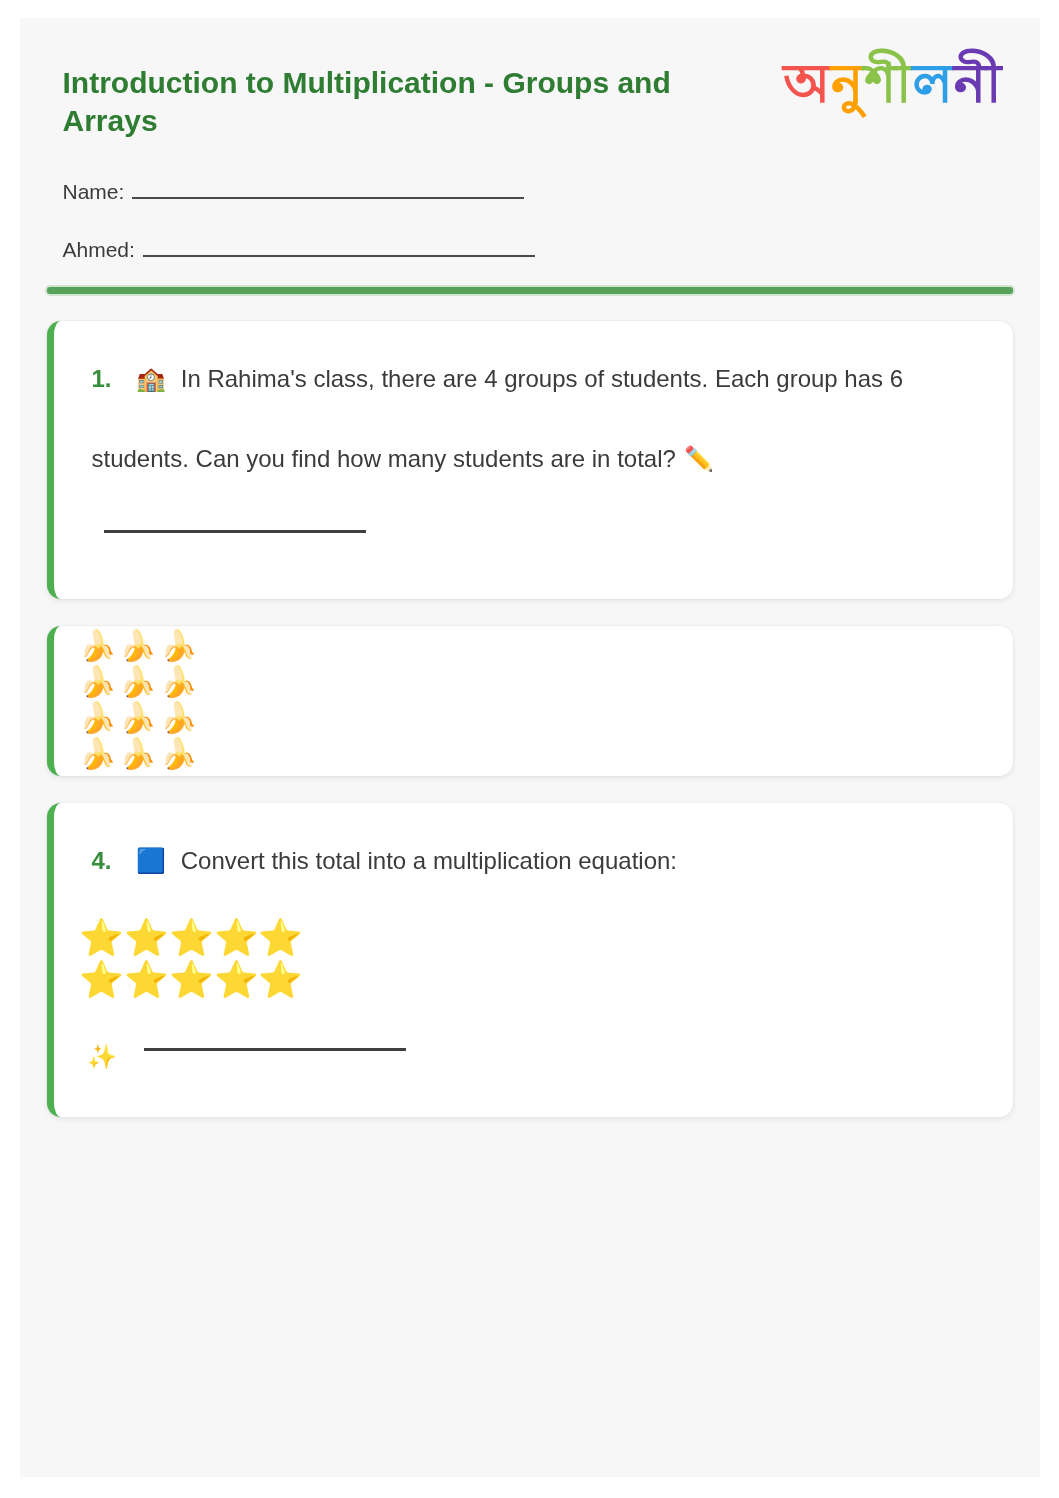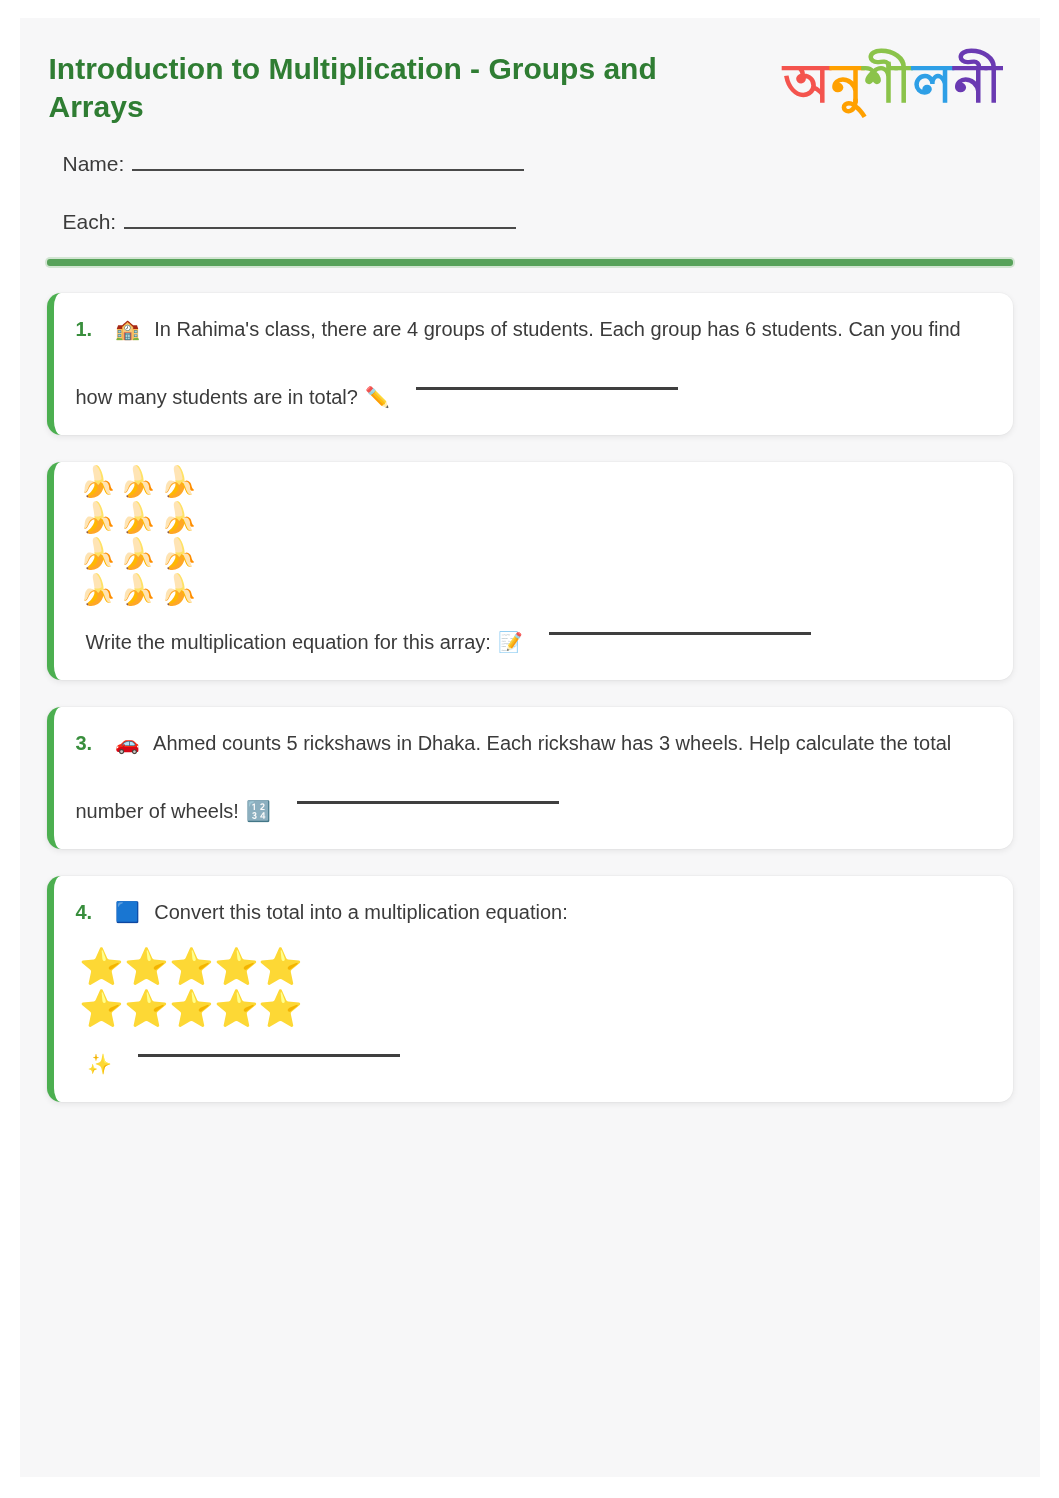--- a/index.html
+++ b/index.html
@@ -25,21 +25,21 @@
     padding: 30px 27px 42px 27px;
     min-height: 1459px;
   }
   
   .header-row {
     display: flex;
     justify-content: space-between;
     align-items: flex-start;
   }
   .page-title {
-    margin: 2px;
+    margin: 16px;
     max-width: 690px;
     font-size: 30px;
     line-height: 1.25;
     font-weight: bold;
     color: var(--title-green);
   }
   .logo {
     font-size: 54px;
     font-weight: bold;
     line-height: 1.0;
@@ -70,23 +70,23 @@
   
   .card {
     background: #ffffff;
     border-left: 7px solid var(--accent-green);
     border-radius: 14px;
     box-shadow: 0 2px 6px rgba(0,0,0,0.08), 0 0 0 1px rgba(0,0,0,0.02);
     padding: 2px 30px 4px 22px;
     margin-top: 27px;
   }
   .q-para {
-    margin: 0;
-    font-size: 20px;
-    line-height: 68px;
+    margin: 16px;
+    font-size: 24px;
+    line-height: 80px;
     color: var(--text-color);
   }
   .q-num {
     color: var(--number-green);
     font-weight: bold;
     margin-right: 16px;
   }
   .q-icon { margin: 0 8px 0 2px; }
   .blank {
     display: inline-block;
@@ -117,21 +117,21 @@
 
   <div class="header-row">
     <h1 class="page-title">Introduction to Multiplication - Groups and Arrays</h1>
     <div class="logo">
       <span style="color: rgb(244, 84, 78);">অ</span><span style="color: rgb(255, 160, 0);">নু</span><span style="color: rgb(139, 195, 74);">শী</span><span style="color: rgb(46, 159, 230);">ল</span><span style="color: rgb(106, 58, 178);">নী</span>
     </div>
   </div>
 
   <div class="fields">
     <p class="field-line"><span>Name:</span><span class="write-line"></span></p>
-    <p class="field-line"><span>Each:</span><span class="write-line"></span></p>
+    <p class="field-line"><span>Ahmed:</span><span class="write-line"></span></p>
   </div>
 
   <div class="divider"></div>
 
   <section class="card">
     <p class="q-para">
       <span class="q-num">1.</span>
       <span class="q-icon">🏫</span>
       <span>In Rahima's class, there are 4 groups of students. Each group has 6 students. Can you find how many students are in total?</span>
       <span class="q-icon">✏️</span>
@@ -139,36 +139,22 @@
     </p>
   </section>
 
   <section class="card">
     <div class="emoji-grid">
         <div class="emoji-row">🍌🍌🍌</div>
         <div class="emoji-row">🍌🍌🍌</div>
         <div class="emoji-row">🍌🍌🍌</div>
         <div class="emoji-row">🍌🍌🍌</div>
       </div>
-    <p class="q-para indent">
-      <span>Write the multiplication equation for this array:</span>
-      <span class="q-icon">📝</span>
-      <span class="blank"></span>
-    </p>
   </section>
 
-  <section class="card">
-    <p class="q-para">
-      <span class="q-num">3.</span>
-      <span class="q-icon">🚗</span>
-      <span>Ahmed counts 5 rickshaws in Dhaka. Each rickshaw has 3 wheels. Help calculate the total number of wheels!</span>
-      <span class="q-icon">🔢</span>
-      <span class="blank"></span>
-    </p>
-  </section>
 
   <section class="card">
     <p class="q-para">
       <span class="q-num">4.</span>
       <span class="q-icon">🟦</span>
       <span>Convert this total into a multiplication equation:</span>
     </p>
     <div class="emoji-grid star-grid">
         <div class="emoji-row">⭐⭐⭐⭐⭐</div>
         <div class="emoji-row">⭐⭐⭐⭐⭐</div>

